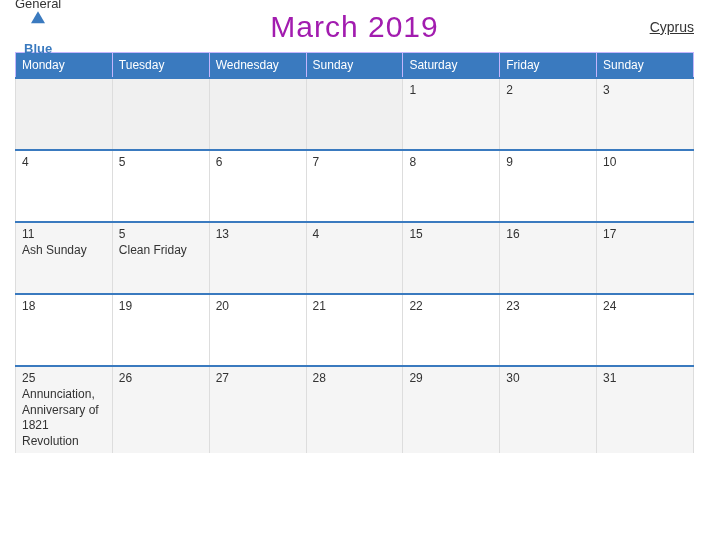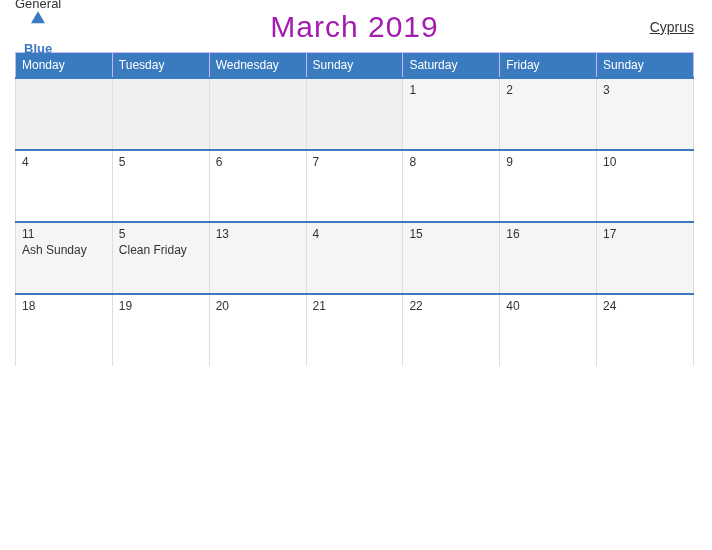--- a/index.html
+++ b/index.html
@@ -214,21 +214,42 @@
           <td>
             <span class="day-num">20</span>
           </td>
           <td>
             <span class="day-num">21</span>
           </td>
           <td>
             <span class="day-num">22</span>
           </td>
           <td>
-            <span class="day-num">40</span>
+            <span class="day-num">23</span>
           </td>
           <td>
             <span class="day-num">24</span>
+          </td>
+        </tr>
+        <tr>
+          <td><span class="day-num">25</span><span class="event">Annunciation, Anniversary of 1821 Revolution</span></td>
+          <td>
+            <span class="day-num">26</span>
+          </td>
+          <td>
+            <span class="day-num">27</span>
+          </td>
+          <td>
+            <span class="day-num">28</span>
+          </td>
+          <td>
+            <span class="day-num">29</span>
+          </td>
+          <td>
+            <span class="day-num">30</span>
+          </td>
+          <td>
+            <span class="day-num">31</span>
           </td>
         </tr>
       </tbody>
   </table>
 </div>
 
 </body></html>

